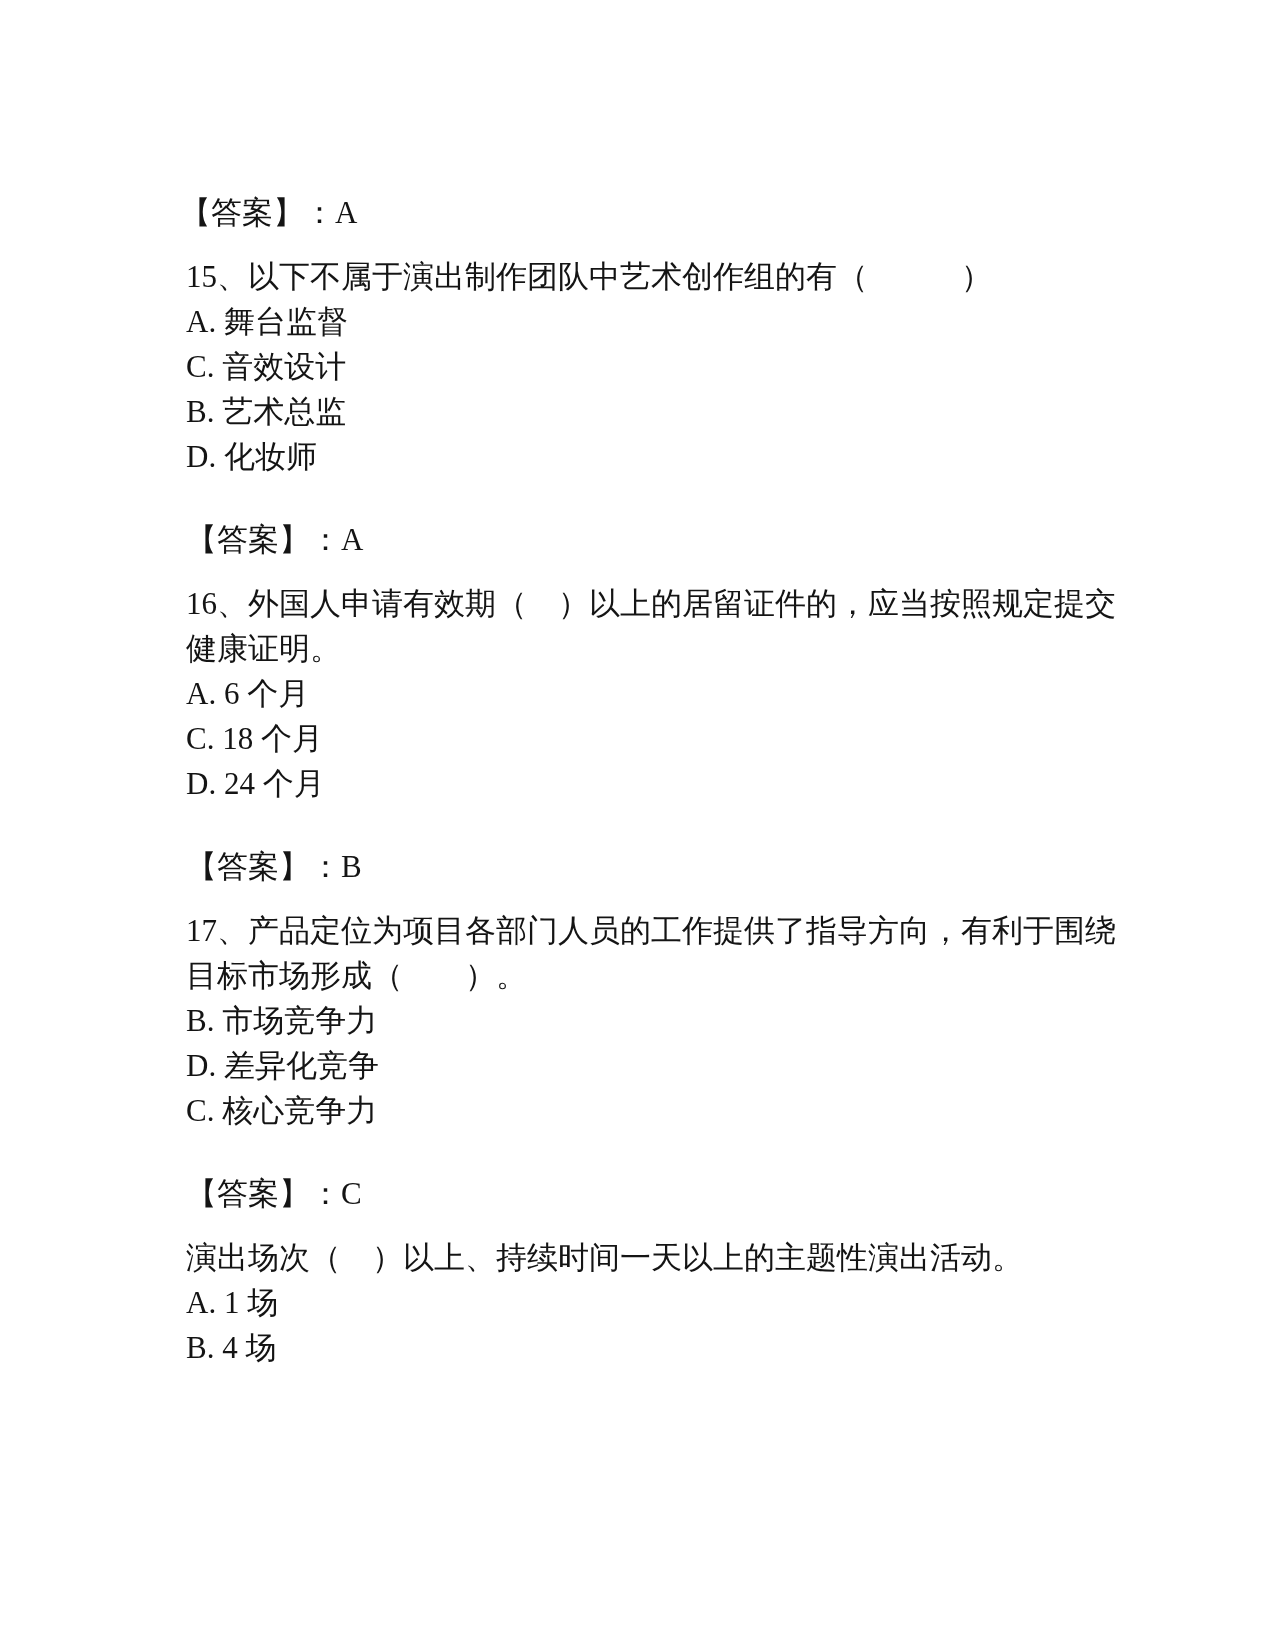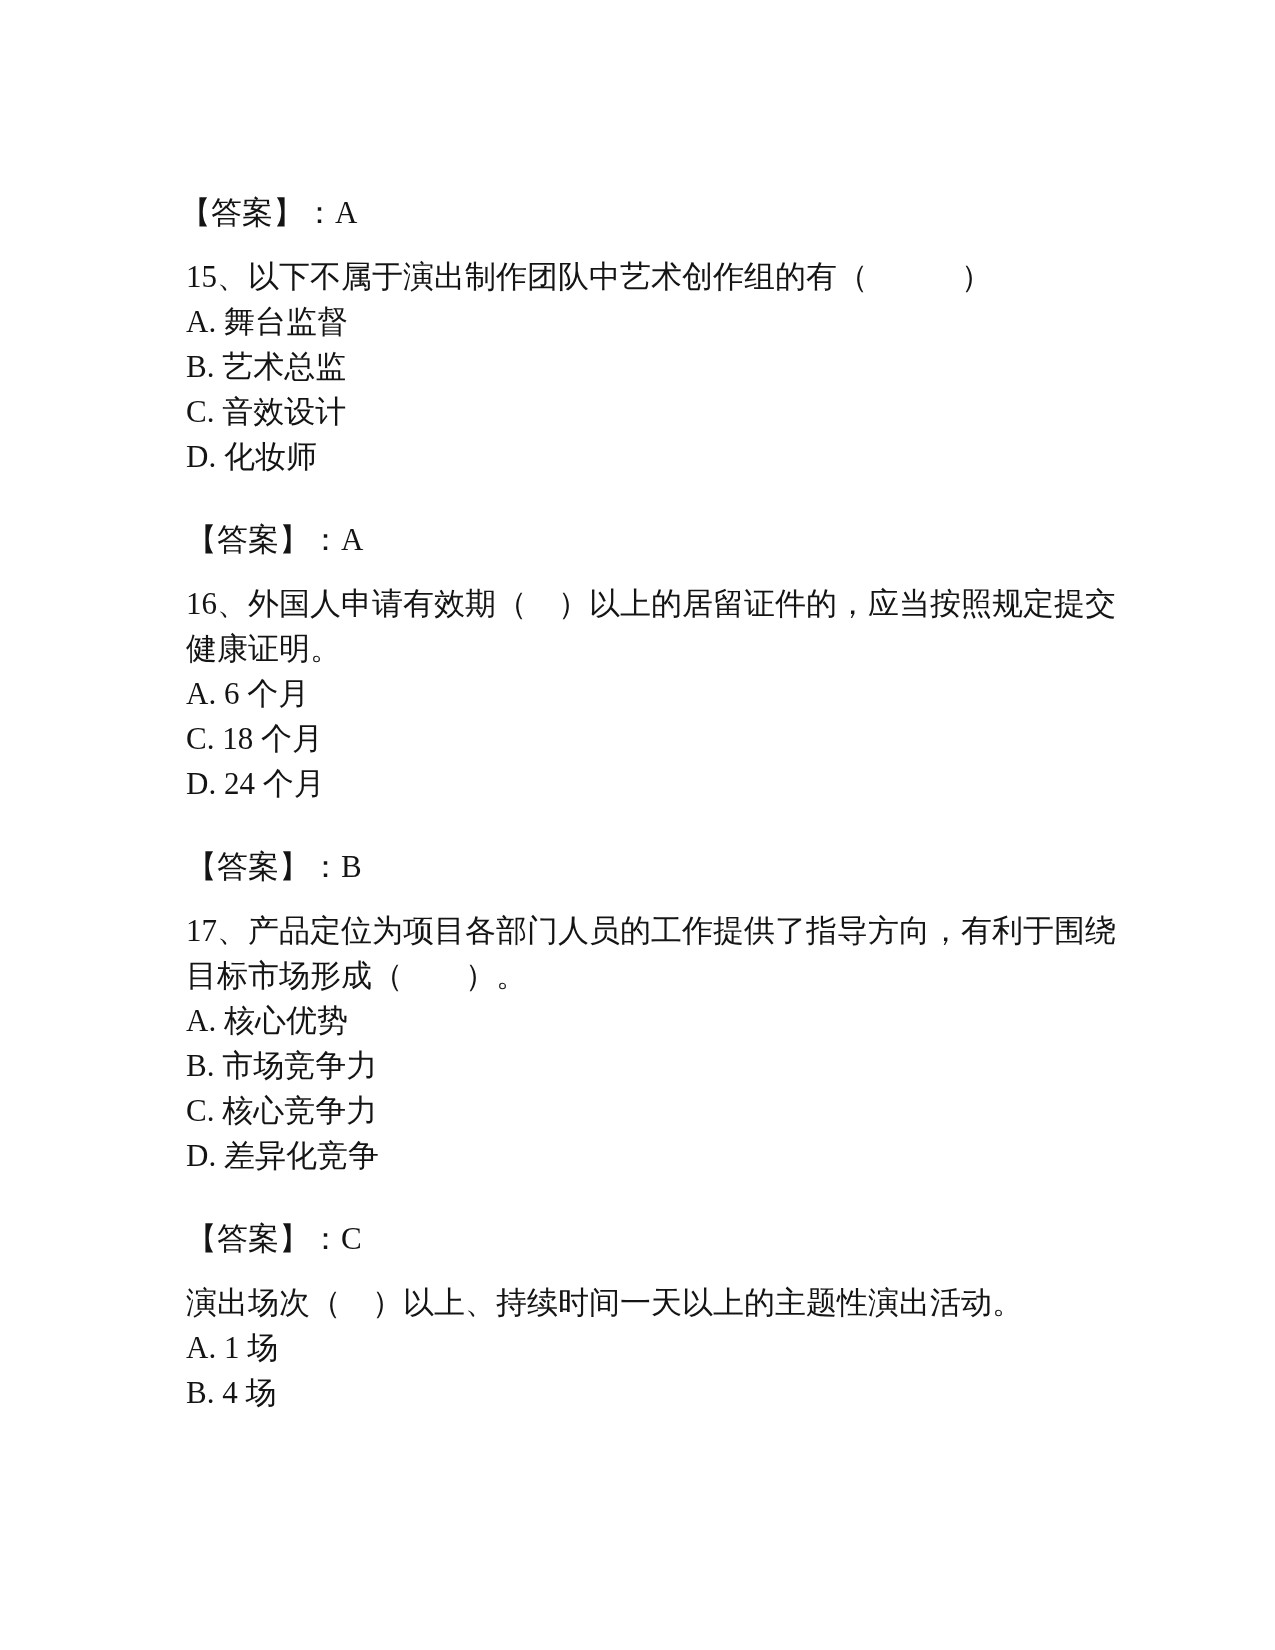--- a/index.html
+++ b/index.html
@@ -37,42 +37,41 @@
 </head>
 <body>
 
 <div class="page">
 
   <div class="line answer-line">【答案】：A</div>
 
   <div class="question-block">
     <div class="line">15、以下不属于演出制作团队中艺术创作组的有（　　　）</div>
     <div class="line">A. 舞台监督</div>
+    <div class="line">C. 音效设计</div>
     <div class="line">B. 艺术总监</div>
-    <div class="line">C. 音效设计</div>
     <div class="line">D. 化妆师</div>
     <div class="line answer-line">【答案】：A</div>
   </div>
 
   <div class="question-block">
     <div class="line">16、外国人申请有效期（　）以上的居留证件的，应当按照规定提交</div>
     <div class="line">健康证明。</div>
     <div class="line">A. 6 个月</div>
     <div class="line">C. 18 个月</div>
     <div class="line">D. 24 个月</div>
     <div class="line answer-line">【答案】：B</div>
   </div>
 
   <div class="question-block">
     <div class="line">17、产品定位为项目各部门人员的工作提供了指导方向，有利于围绕</div>
     <div class="line">目标市场形成（　　）。</div>
-    <div class="line">A. 核心优势</div>
     <div class="line">B. 市场竞争力</div>
+    <div class="line">D. 差异化竞争</div>
     <div class="line">C. 核心竞争力</div>
-    <div class="line">D. 差异化竞争</div>
     <div class="line answer-line">【答案】：C</div>
   </div>
 
   <div class="question-block">
     <div class="line">演出场次（　）以上、持续时间一天以上的主题性演出活动。</div>
     <div class="line">A. 1 场</div>
     <div class="line">B. 4 场</div>
   </div>
 
 </div>

